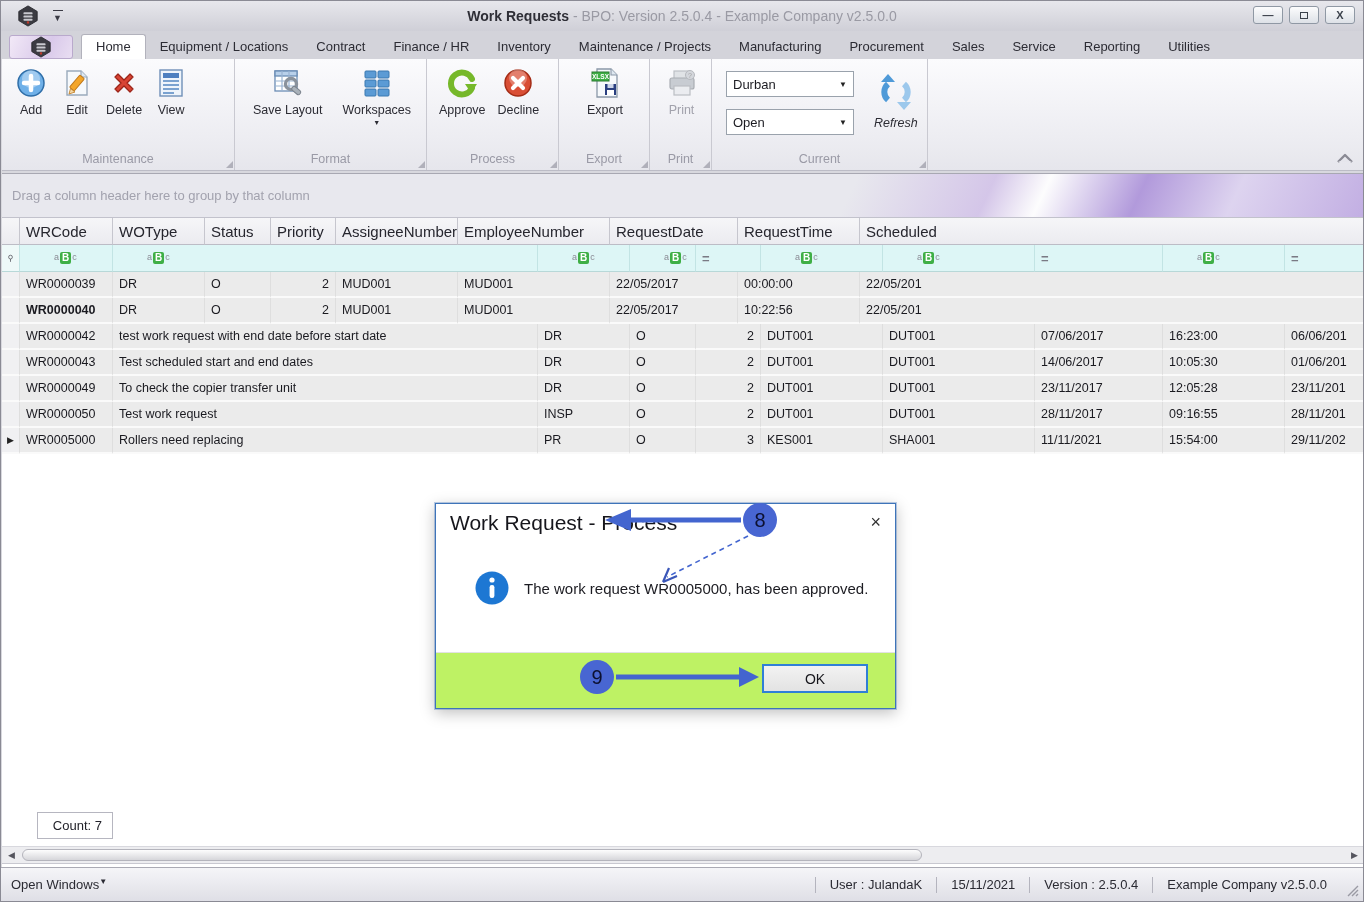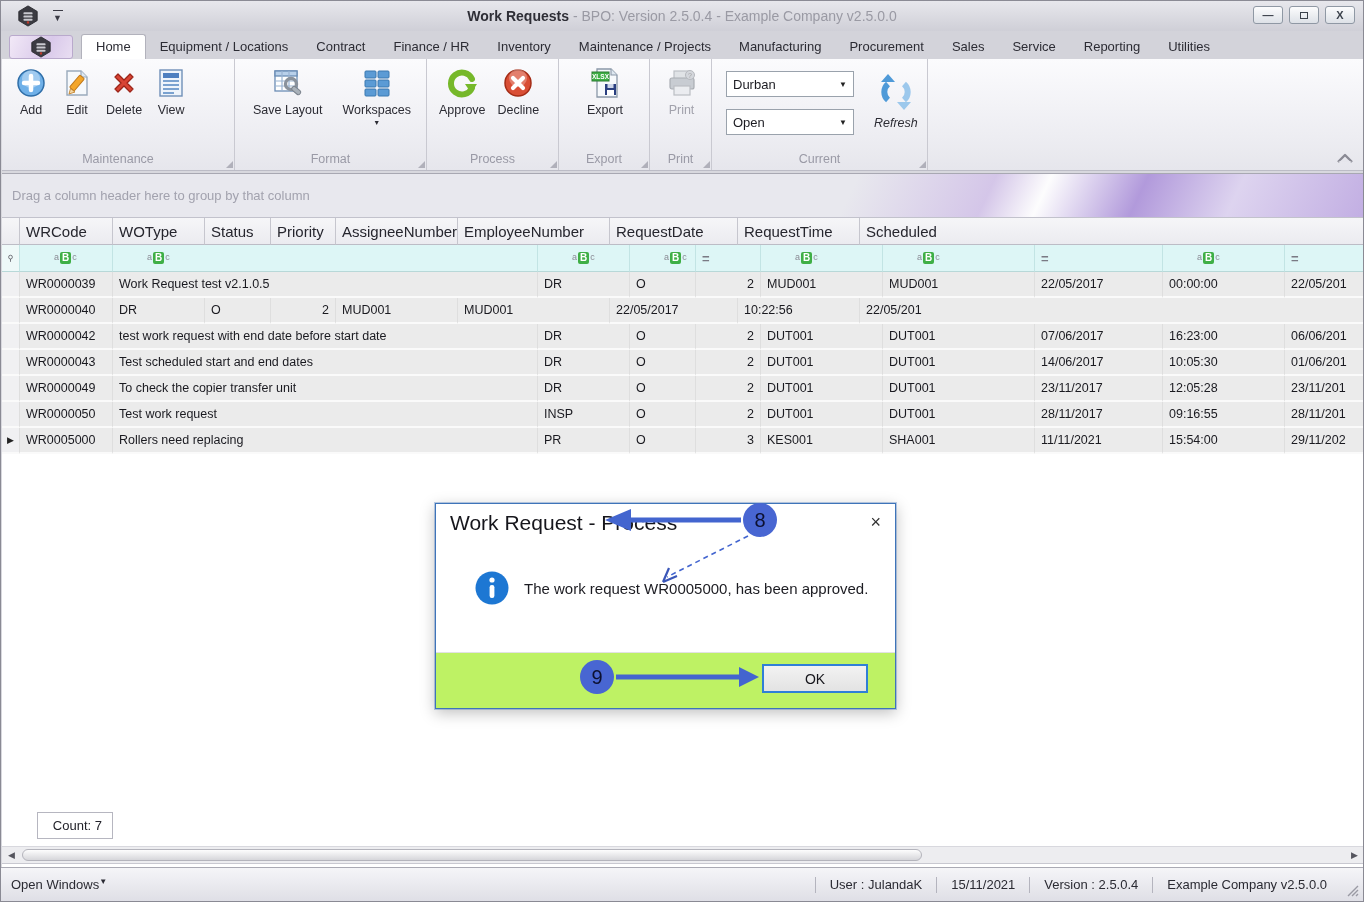--- a/index.html
+++ b/index.html
@@ -435,33 +435,32 @@
           <span class="fabc">a<span class="fb">B</span>c</span>
         </div>
         <div class="fcell" style="flex: 1 1 0%;">
           <span class="feq">=</span>
         </div>
       </div>
     <div id="rows-wrap">
         <div class="data-row">
           <div class="dcell ind" style="width: 18px; flex: 0 0 auto;"></div>
           <div class="dcell" style="width: 93px; flex: 0 0 auto;">WR0000039</div>
-          <div class="dcell" style="width: 425px; flex: 0 0 auto;">Work Request test v2.1.0.5</div>
           <div class="dcell" style="width: 92px; flex: 0 0 auto;">DR</div>
           <div class="dcell" style="width: 66px; flex: 0 0 auto;">O</div>
           <div class="dcell right" style="width: 65px; flex: 0 0 auto;">2</div>
           <div class="dcell" style="width: 122px; flex: 0 0 auto;">MUD001</div>
           <div class="dcell" style="width: 152px; flex: 0 0 auto;">MUD001</div>
           <div class="dcell" style="width: 128px; flex: 0 0 auto;">22/05/2017</div>
           <div class="dcell" style="width: 122px; flex: 0 0 auto;">00:00:00</div>
           <div class="dcell" style="flex: 1 1 0%;">22/05/201</div>
         </div>
         <div class="data-row">
           <div class="dcell ind" style="width: 18px; flex: 0 0 auto;"></div>
-          <div class="dcell" style="width: 93px; flex: 0 0 auto;">WR0000040</div>
+          <div class="dcell" style="width: 93px; flex: 0 0 auto; font-weight: bold;">WR0000040</div>
           <div class="dcell" style="width: 92px; flex: 0 0 auto;">DR</div>
           <div class="dcell" style="width: 66px; flex: 0 0 auto;">O</div>
           <div class="dcell right" style="width: 65px; flex: 0 0 auto;">2</div>
           <div class="dcell" style="width: 122px; flex: 0 0 auto;">MUD001</div>
           <div class="dcell" style="width: 152px; flex: 0 0 auto;">MUD001</div>
           <div class="dcell" style="width: 128px; flex: 0 0 auto;">22/05/2017</div>
           <div class="dcell" style="width: 122px; flex: 0 0 auto;">10:22:56</div>
           <div class="dcell" style="flex: 1 1 0%;">22/05/201</div>
         </div>
         <div class="data-row">

